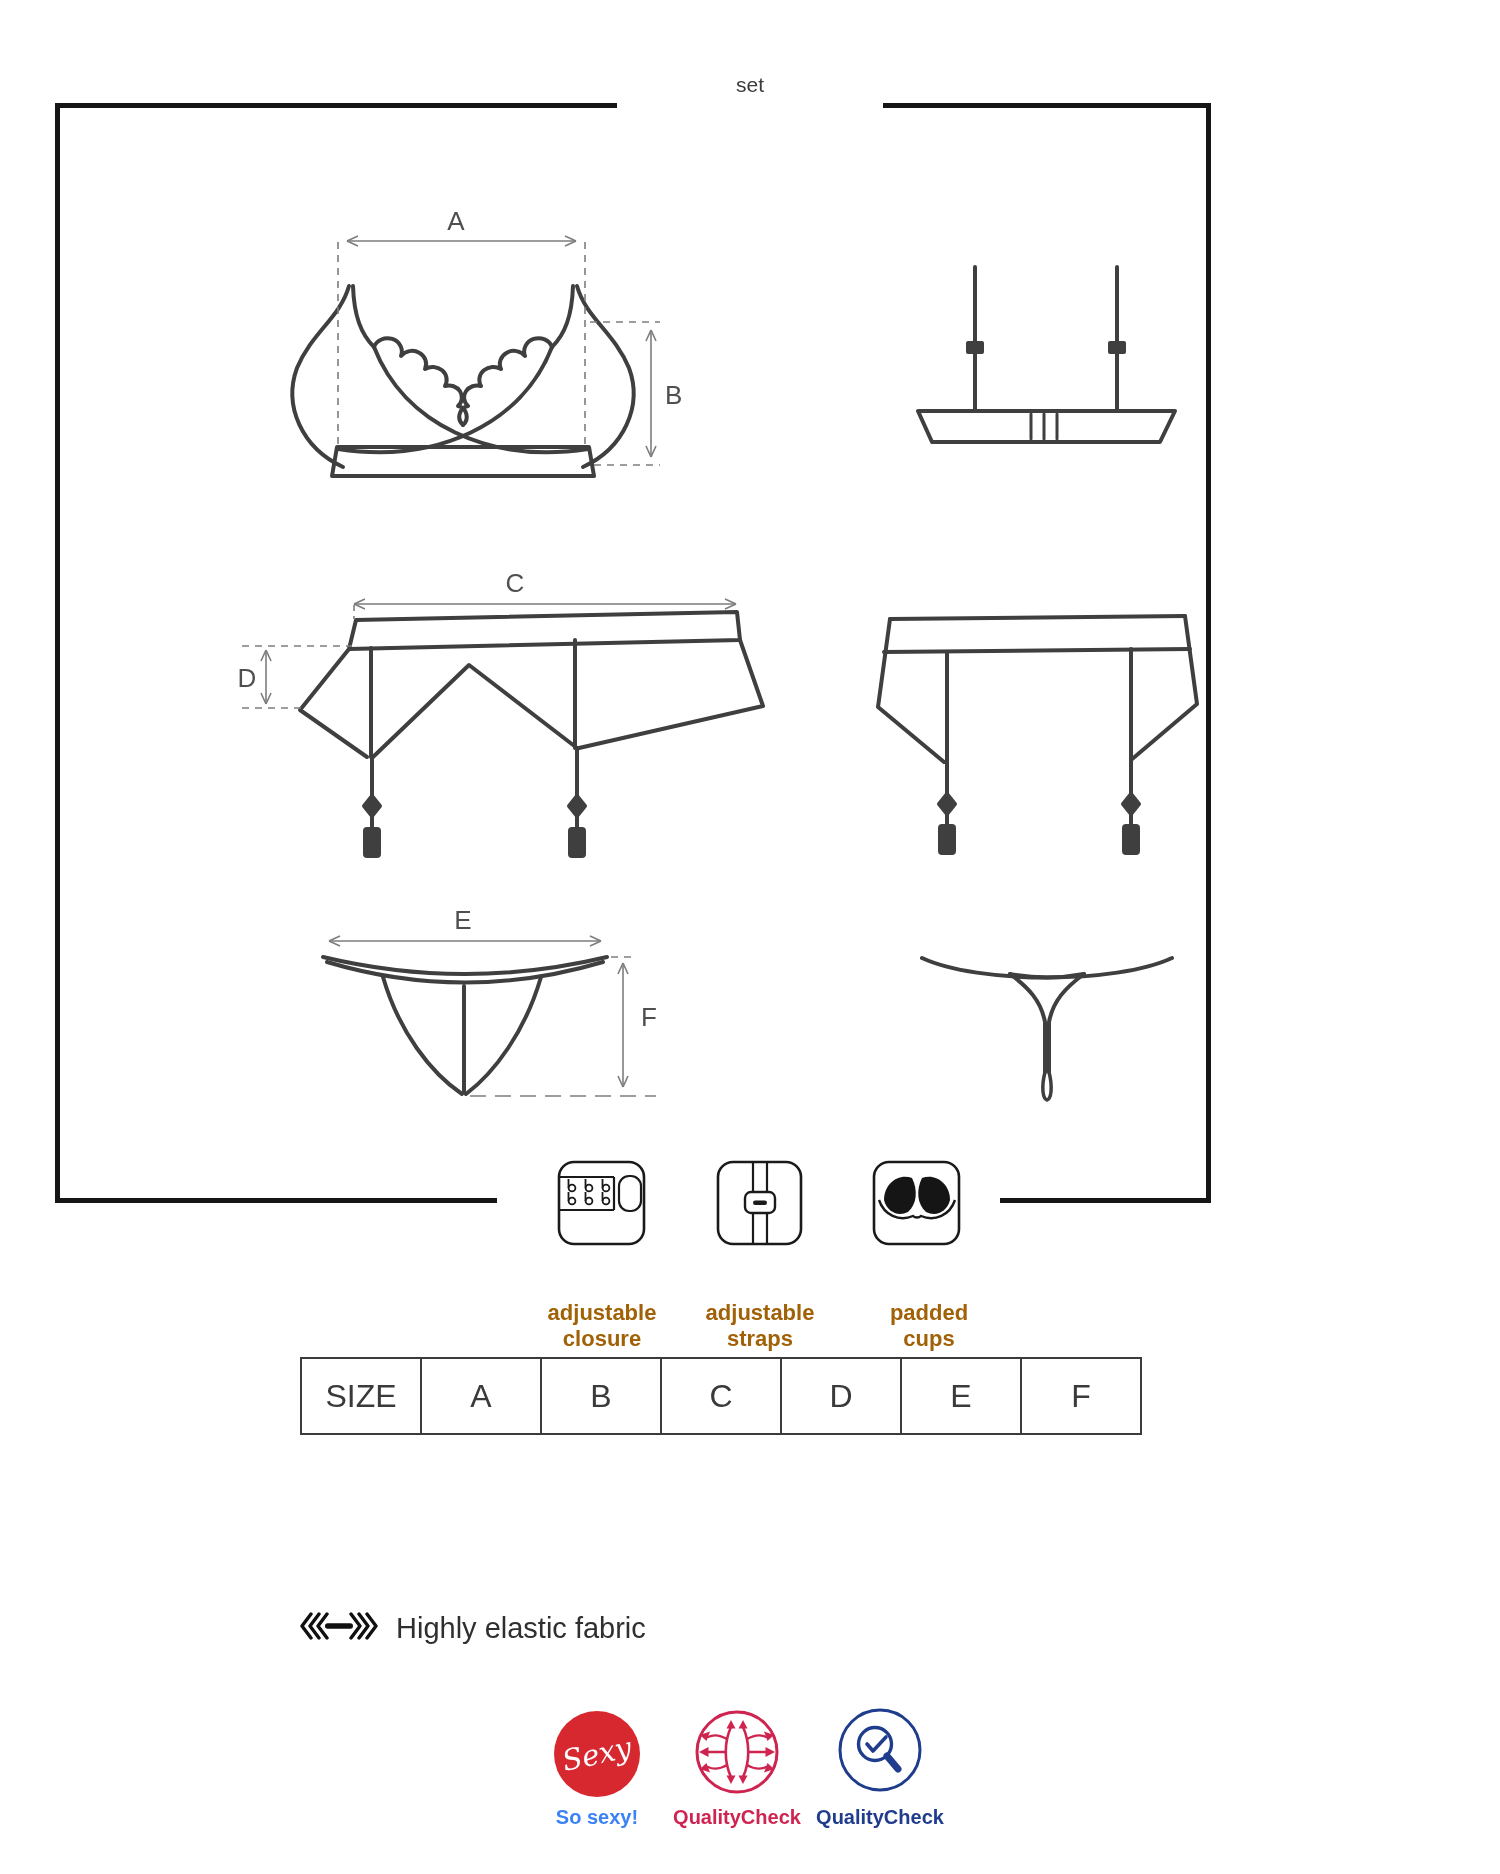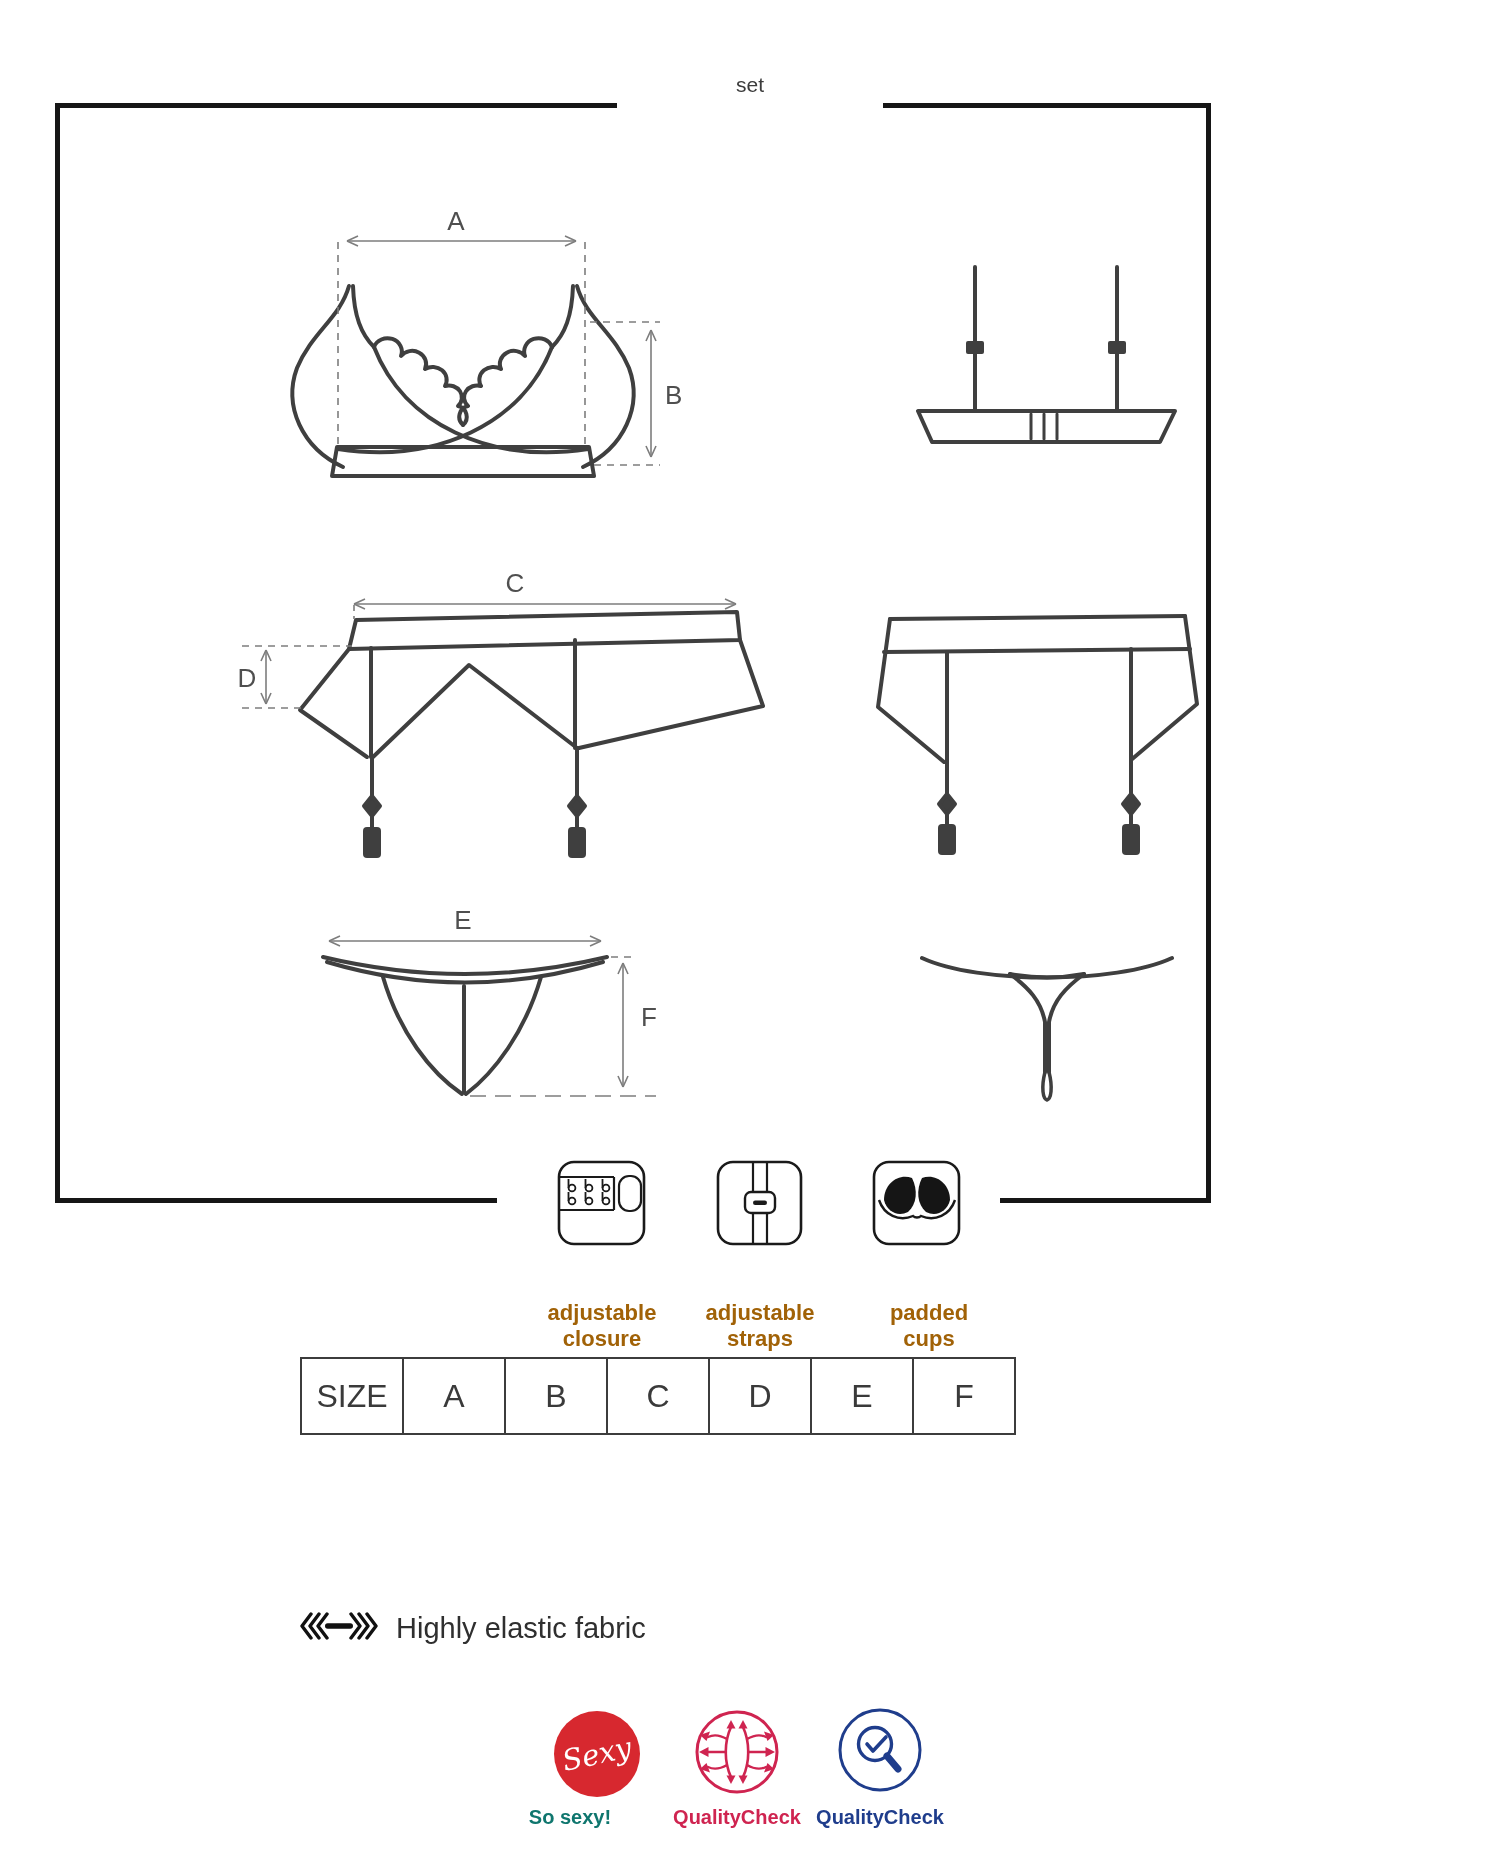--- a/index.html
+++ b/index.html
@@ -4,21 +4,21 @@
 <style>
   html,body{margin:0;padding:0;background:#ffffff;}
   .page{position:relative;width:1500px;height:1874px;background:#fff;
         font-family:"Liberation Sans",sans-serif;color:#333;overflow:hidden;}
   .abs{position:absolute;}
   .frame{background:#161616;}
   .title-block{left:560px;top:72px;width:380px;text-align:center;}
   .title{font-size:45px;font-weight:600;color:#2d2d2d;letter-spacing:.5px;line-height:1.1;}
   .subtitle{font-size:21px;color:#3c3c3c;margin-top:1px;}
   .feat-label{font-weight:bold;text-align:center;color:#a16207;font-size:22px;line-height:26px;margin-top:48px;}
-  .size-table{position:absolute;left:300px;top:1357px;width:716px;border-collapse:collapse;
+  .size-table{position:absolute;left:300px;top:1357px;width:842px;border-collapse:collapse;
               table-layout:fixed;font-size:32px;color:#3a3a3a;}
   .size-table td{border:2px solid #3c3c3c;text-align:center;vertical-align:middle;padding:0;}
   .row-h td{height:74px;}
   .row-d td{height:77px;}
   .fabric{left:298px;top:1612px;display:flex;align-items:flex-start;gap:16px;}
   .fabric-text{font-size:29px;color:#2f2f2f;}
   .sexy-circle{left:554px;top:1711px;width:86px;height:86px;border-radius:50%;
                background:#d7282f;display:flex;align-items:center;justify-content:center;}
   .sexy-text{font-family:"DejaVu Serif",serif;font-style:italic;color:#fff;font-size:29px;
              transform:rotate(-12deg);}
@@ -220,21 +220,21 @@
         <path d="M53,2 L62,14 L53,26"></path>
       </g>
       <rect x="27" y="11.3" width="28" height="5.4" rx="2.7" fill="#111"></rect>
     </svg>
     <span class="fabric-text">Highly elastic fabric</span>
   </div>
 
   <div class="abs sexy-circle">
     <span class="sexy-text">Sexy</span>
   </div>
-  <div class="abs badge-lbl" style="left:485px;top:1806px;color:#0f766e;">So sexy!</div>
+  <div class="abs badge-lbl" style="left:512px;top:1806px;color:#3b82f6;">So sexy!</div>
 
   <svg class="abs" style="left:694px;top:1709px;" width="86" height="86" viewBox="0 0 86 86">
     <g stroke="#cf2450" fill="none" stroke-linecap="round">
       <circle cx="43" cy="43" r="40" stroke-width="3"></circle>
       <path d="M37,18 C30,33 30,53 37,68" stroke-width="2.6"></path>
       <path d="M49,18 C56,33 56,53 49,68" stroke-width="2.6"></path>
       <path d="M33,30 C26,26 20,25 14,28" stroke-width="2.4"></path>
       <path d="M32,43 H13" stroke-width="2.4"></path>
       <path d="M33,56 C26,60 20,61 14,58" stroke-width="2.4"></path>
       <path d="M53,30 C60,26 66,25 72,28" stroke-width="2.4"></path>

